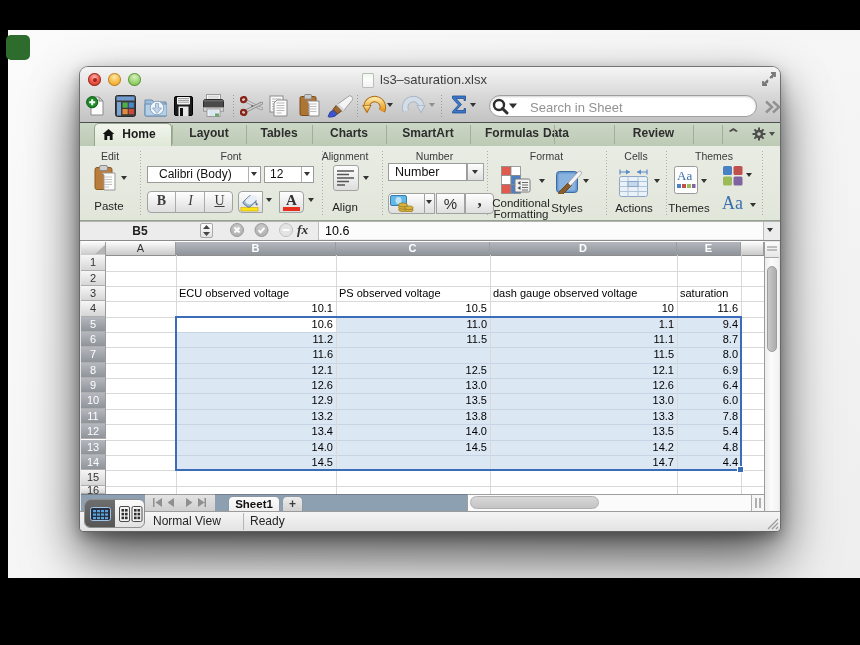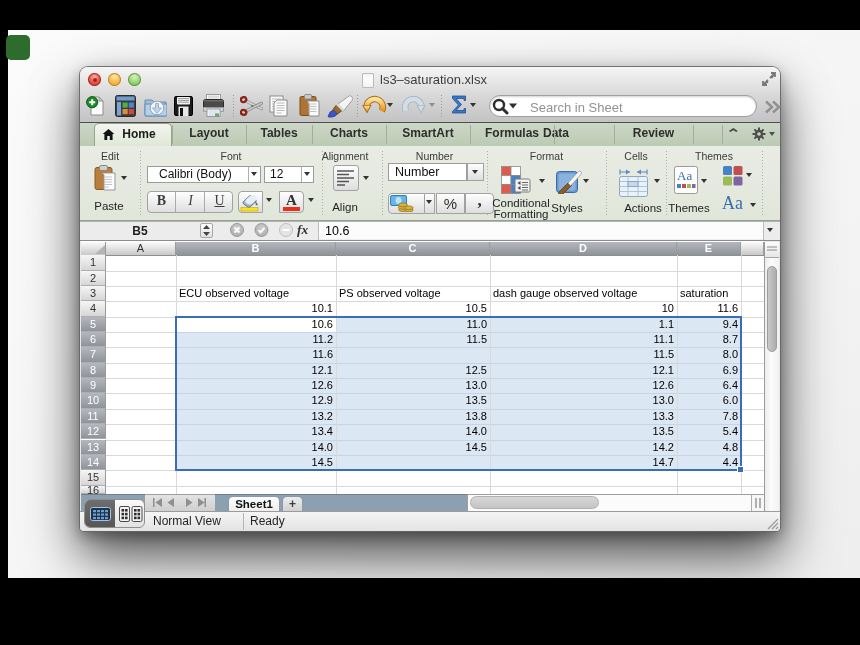--- a/index.html
+++ b/index.html
@@ -311,21 +311,21 @@
     <div class="clabel" style="left:465px;top:135px;width:44px;">Styles</div>
     <svg class="abs" style="left:536px;top:101px" width="35" height="29" viewBox="0 0 35 29">
       <path d="M4 4 h10 M21 4 h10" stroke="#5a8cc8" stroke-width="1.2"></path>
         <path d="M4 1.5 v5 M31 1.5 v5" stroke="#5a8cc8" stroke-width="1.2"></path>
       <path d="M14 4 l-4 -2.5 v5z M21 4 l4 -2.5 v5z" fill="#5a8cc8"></path>
       <rect x="3.5" y="8.5" width="28" height="20" rx="2" fill="#eaf1f8" stroke="#8aa6c2"></rect>
       <path d="M3.5 13.5 h28 M3.5 18.5 h28 M3.5 23.5 h28 M12 8.5 v20 M22 8.5 v20" stroke="#aec4d8"></path>
       <rect x="12" y="13.5" width="10" height="5" fill="#c5d9ec" stroke="#8aa6c2"></rect>
     </svg>
     <div class="darr" style="left:574px;top:112px;"></div>
-    <div class="clabel" style="left:532px;top:135px;width:44px;margin-left:9px;">Actions</div>
+    <div class="clabel" style="left:532px;top:135px;width:44px;">Actions</div>
     <svg class="abs" style="left:594px;top:99px" width="24" height="28" viewBox="0 0 24 28">
       <rect x="0.5" y="0.5" width="23" height="27" rx="2" fill="#fdfdfd" stroke="#9a9a9a"></rect>
       <text x="3" y="14" font-family="Liberation Serif,serif" font-size="13" fill="#3a6fae">Aa</text>
       <g>
           <rect x="3" y="18" width="4" height="4" fill="#4a81c4"></rect>
           <rect x="8" y="18" width="4" height="4" fill="#c0504d"></rect>
           <rect x="13" y="18" width="4" height="4" fill="#9bbb59"></rect>
           <rect x="18" y="18" width="3.5" height="4" fill="#8064a2"></rect>
         </g>
     </svg>

